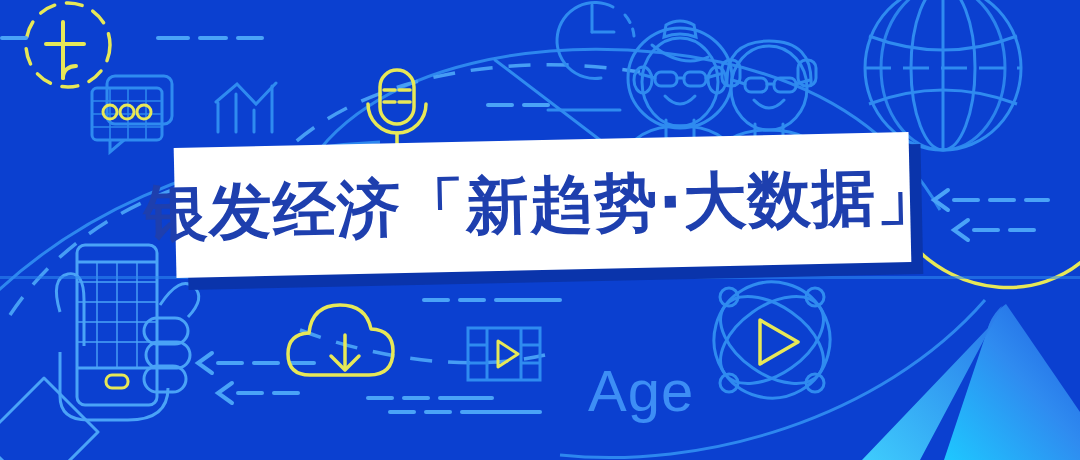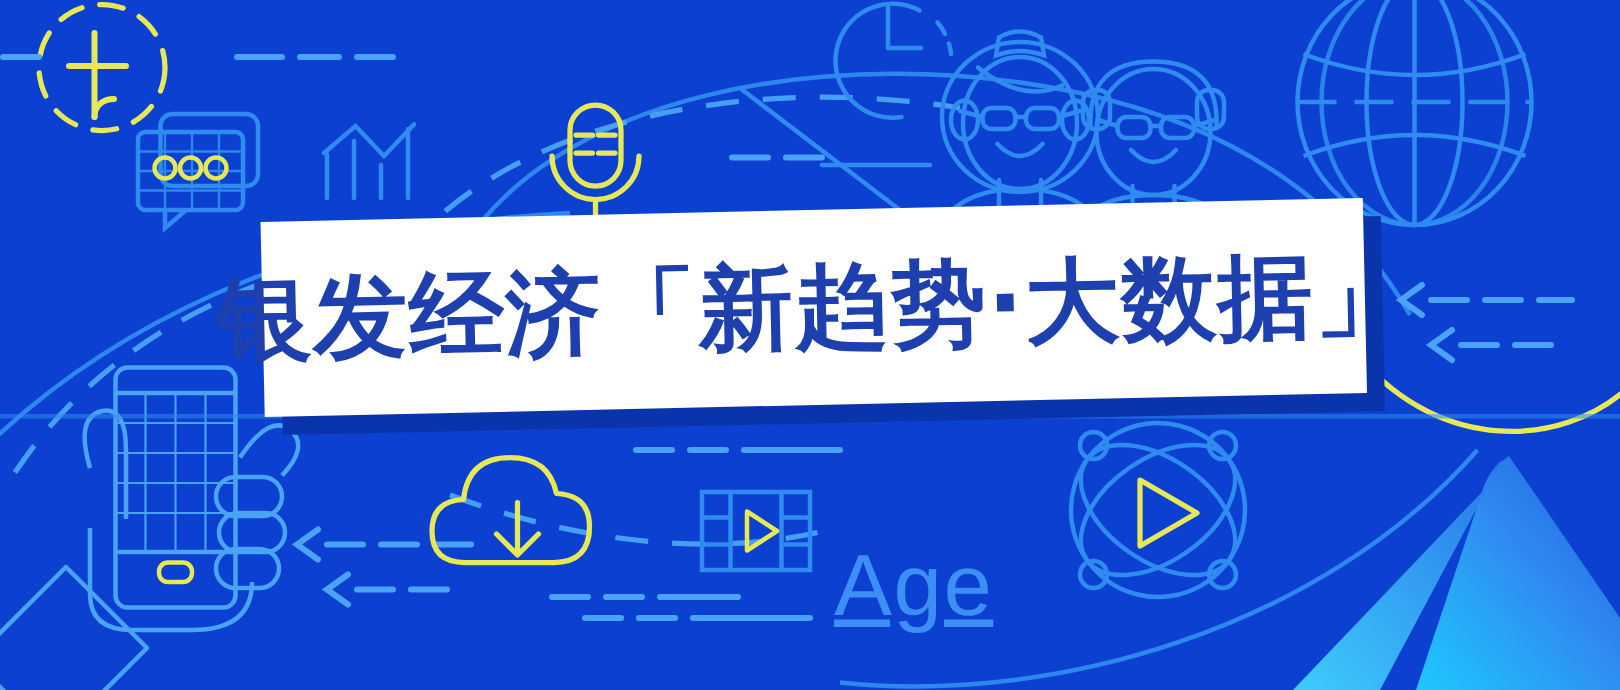--- a/index.html
+++ b/index.html
@@ -56,29 +56,28 @@
     font-weight: 700;
     font-size: 62px;
     letter-spacing: 1px;
     color: #1e3fae;
     white-space: nowrap;
     transform: scaleX(1.02);
   }
   
   .age-word {
     position: absolute;
-    left: 556px;
+    left: 588px;
     top: 362px;
     font-family: "Liberation Sans", "DejaVu Sans", sans-serif;
     font-weight: 300;
     font-size: 58px;
     line-height: 1;
     color: #3d8ef5;
     letter-spacing: 1px;
-    text-decoration: underline;
   }
 </style>
 </head>
 <body>
 
 <div id="banner-root">
 
   <svg class="layer" viewBox="0 0 1080 460" xmlns="http://www.w3.org/2000/svg">
     <defs>
       <linearGradient id="cornerGrad" x1="0" y1="1" x2="1" y2="0">

